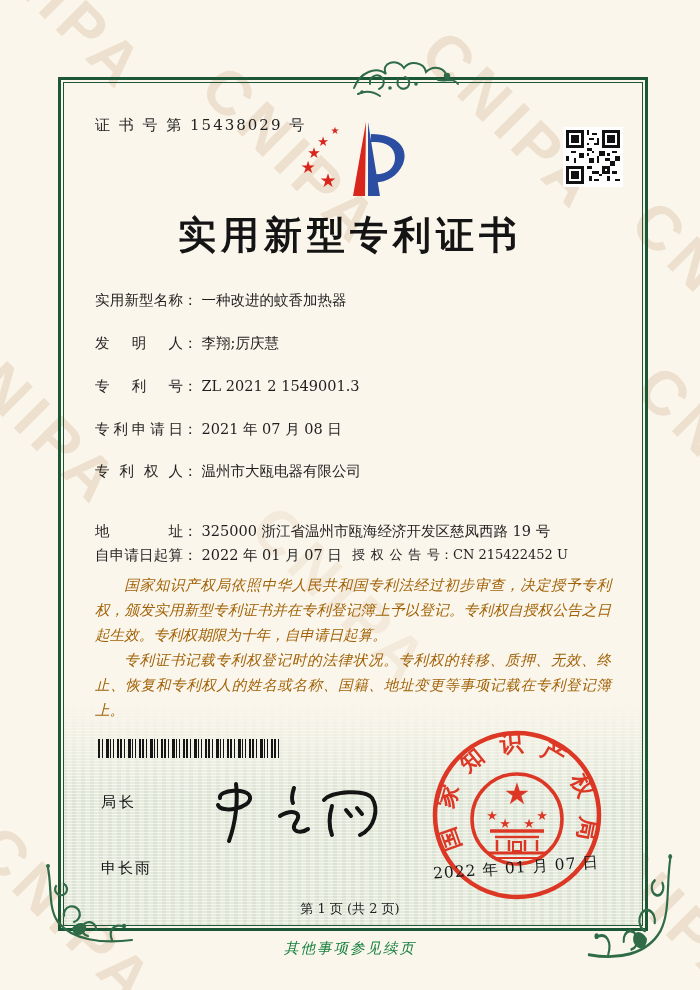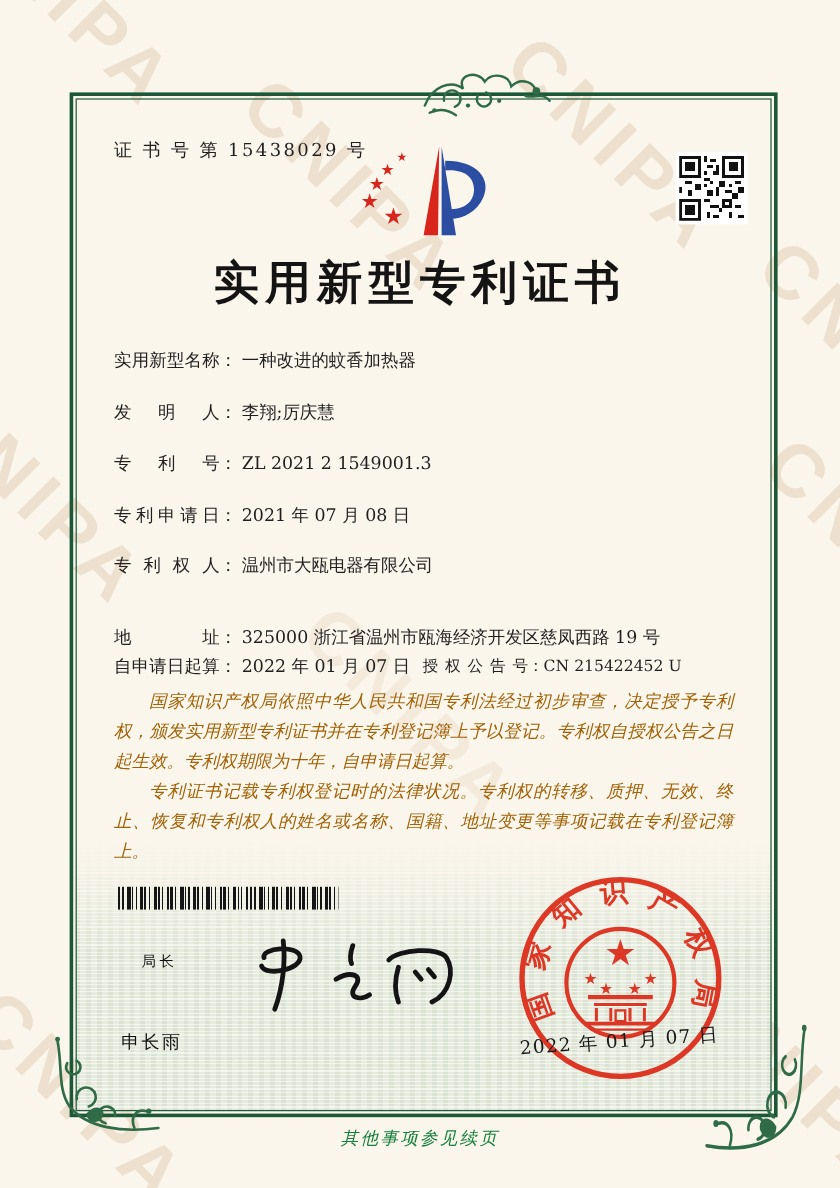--- a/index.html
+++ b/index.html
@@ -57,21 +57,21 @@
   .barcode{
     position:absolute;left:98px;top:739px;width:184px;height:19px;
     background:repeating-linear-gradient(90deg,
       #151515 0 2px,rgba(0,0,0,0) 2px 4px,
       #151515 4px 5px,rgba(0,0,0,0) 5px 8px,
       #151515 8px 11px,rgba(0,0,0,0) 11px 12px,
       #151515 12px 13px,rgba(0,0,0,0) 13px 15px,
       #151515 15px 16px,rgba(0,0,0,0) 16px 19px,
       #151515 19px 21px,rgba(0,0,0,0) 21px 22px);
   }
-  .sig-title{position:absolute;left:118px;top:793px;font-size:12px;letter-spacing:3px;color:#111;}
+  .sig-title{position:absolute;left:101px;top:793px;font-size:15px;letter-spacing:3px;color:#111;}
   .sig-name{position:absolute;left:101px;top:823px;font-size:15px;letter-spacing:2px;color:#111;margin-top:36px;}
   .signature{position:absolute;left:208px;top:772px;}
   .seal{position:absolute;left:428px;top:726px;}
   .seal-date{
     position:absolute;left:433px;top:858px;width:160px;
     font-size:15.5px;color:#181818;letter-spacing:1px;white-space:nowrap;
     transform:rotate(-4deg);
   }
   .page-num{position:absolute;left:58px;top:900px;width:584px;text-align:center;font-size:13px;color:#222;}
   .cont-note{
@@ -277,15 +277,16 @@
           <path d="M69,114 v11 M81,114 v11 M97,114 v11 M109,114 v11" stroke-width="2.5"></path>
           <path d="M60,127 h58" stroke-width="3"></path>
           <path d="M64,132 h50" stroke-width="2"></path>
           <rect x="85" y="116" width="8" height="9" stroke-width="2"></rect>
         </g>
       </g>
     </g>
   </svg>
   <div class="seal-date">2022 年 01 月 07 日</div>
 
+  <div class="page-num">第 1 页 (共 2 页)</div>
   <div class="cont-note">其他事项参见续页</div>
 
 </div>
 
 </body></html>

